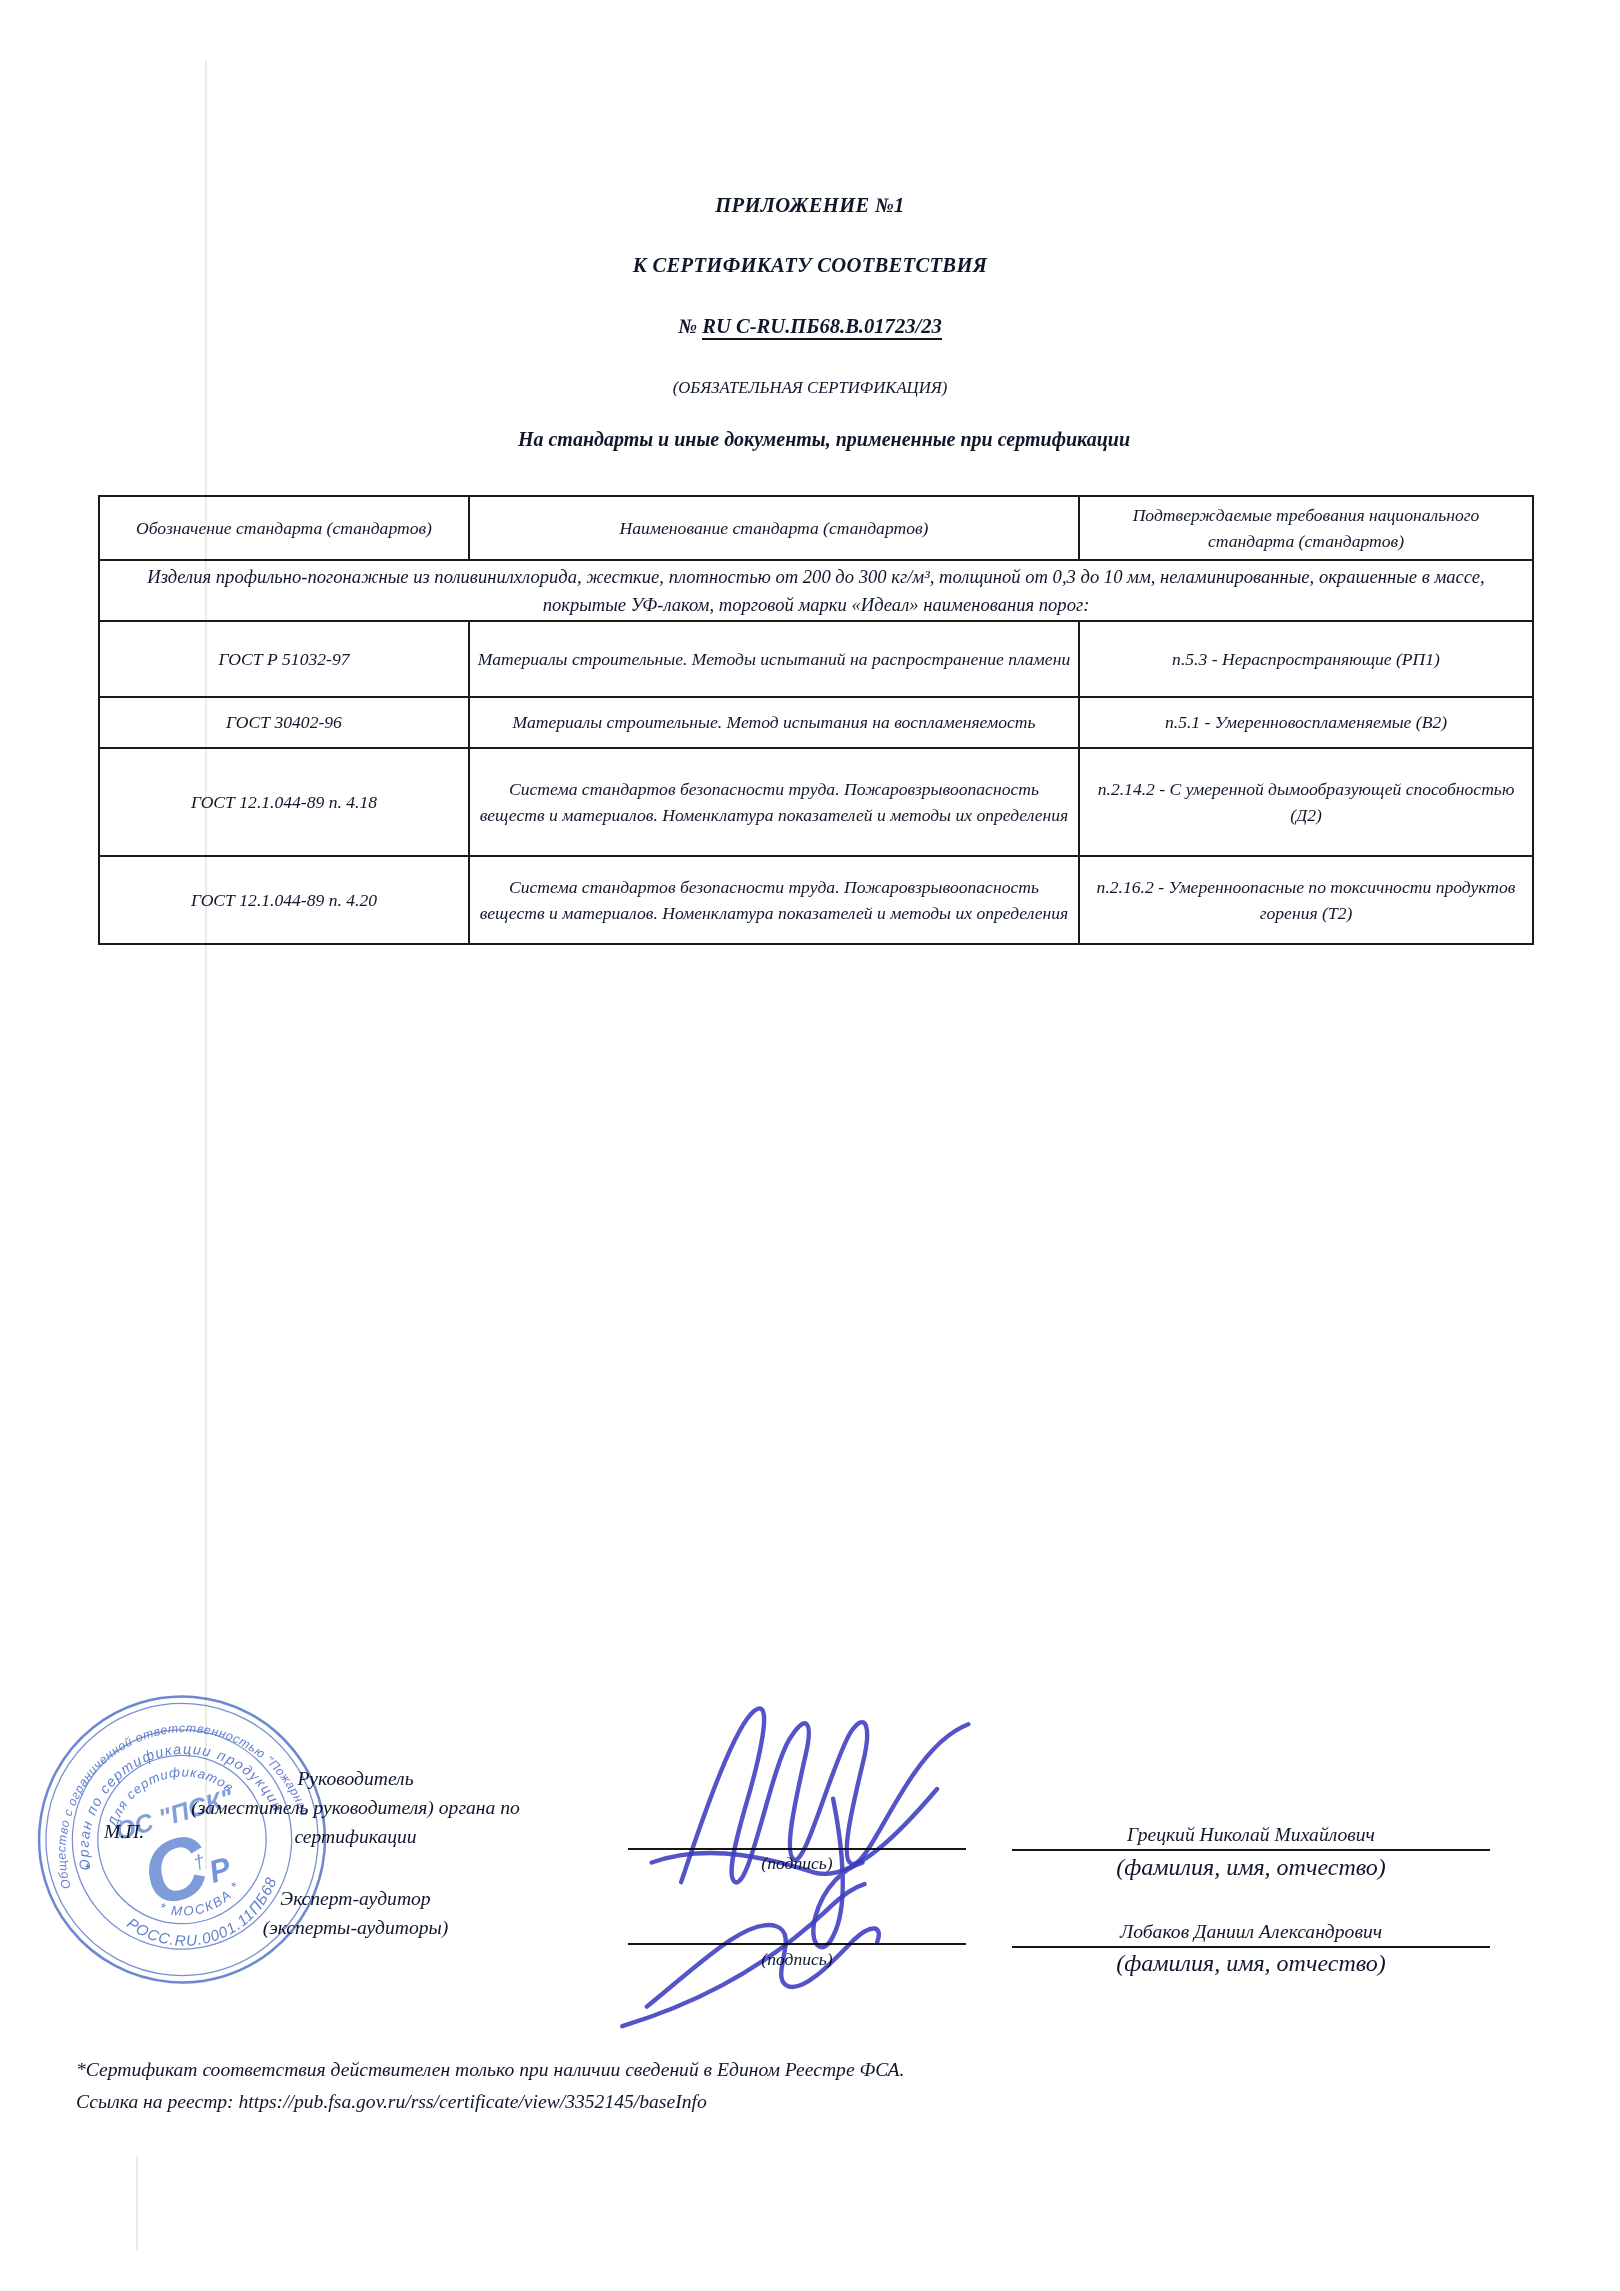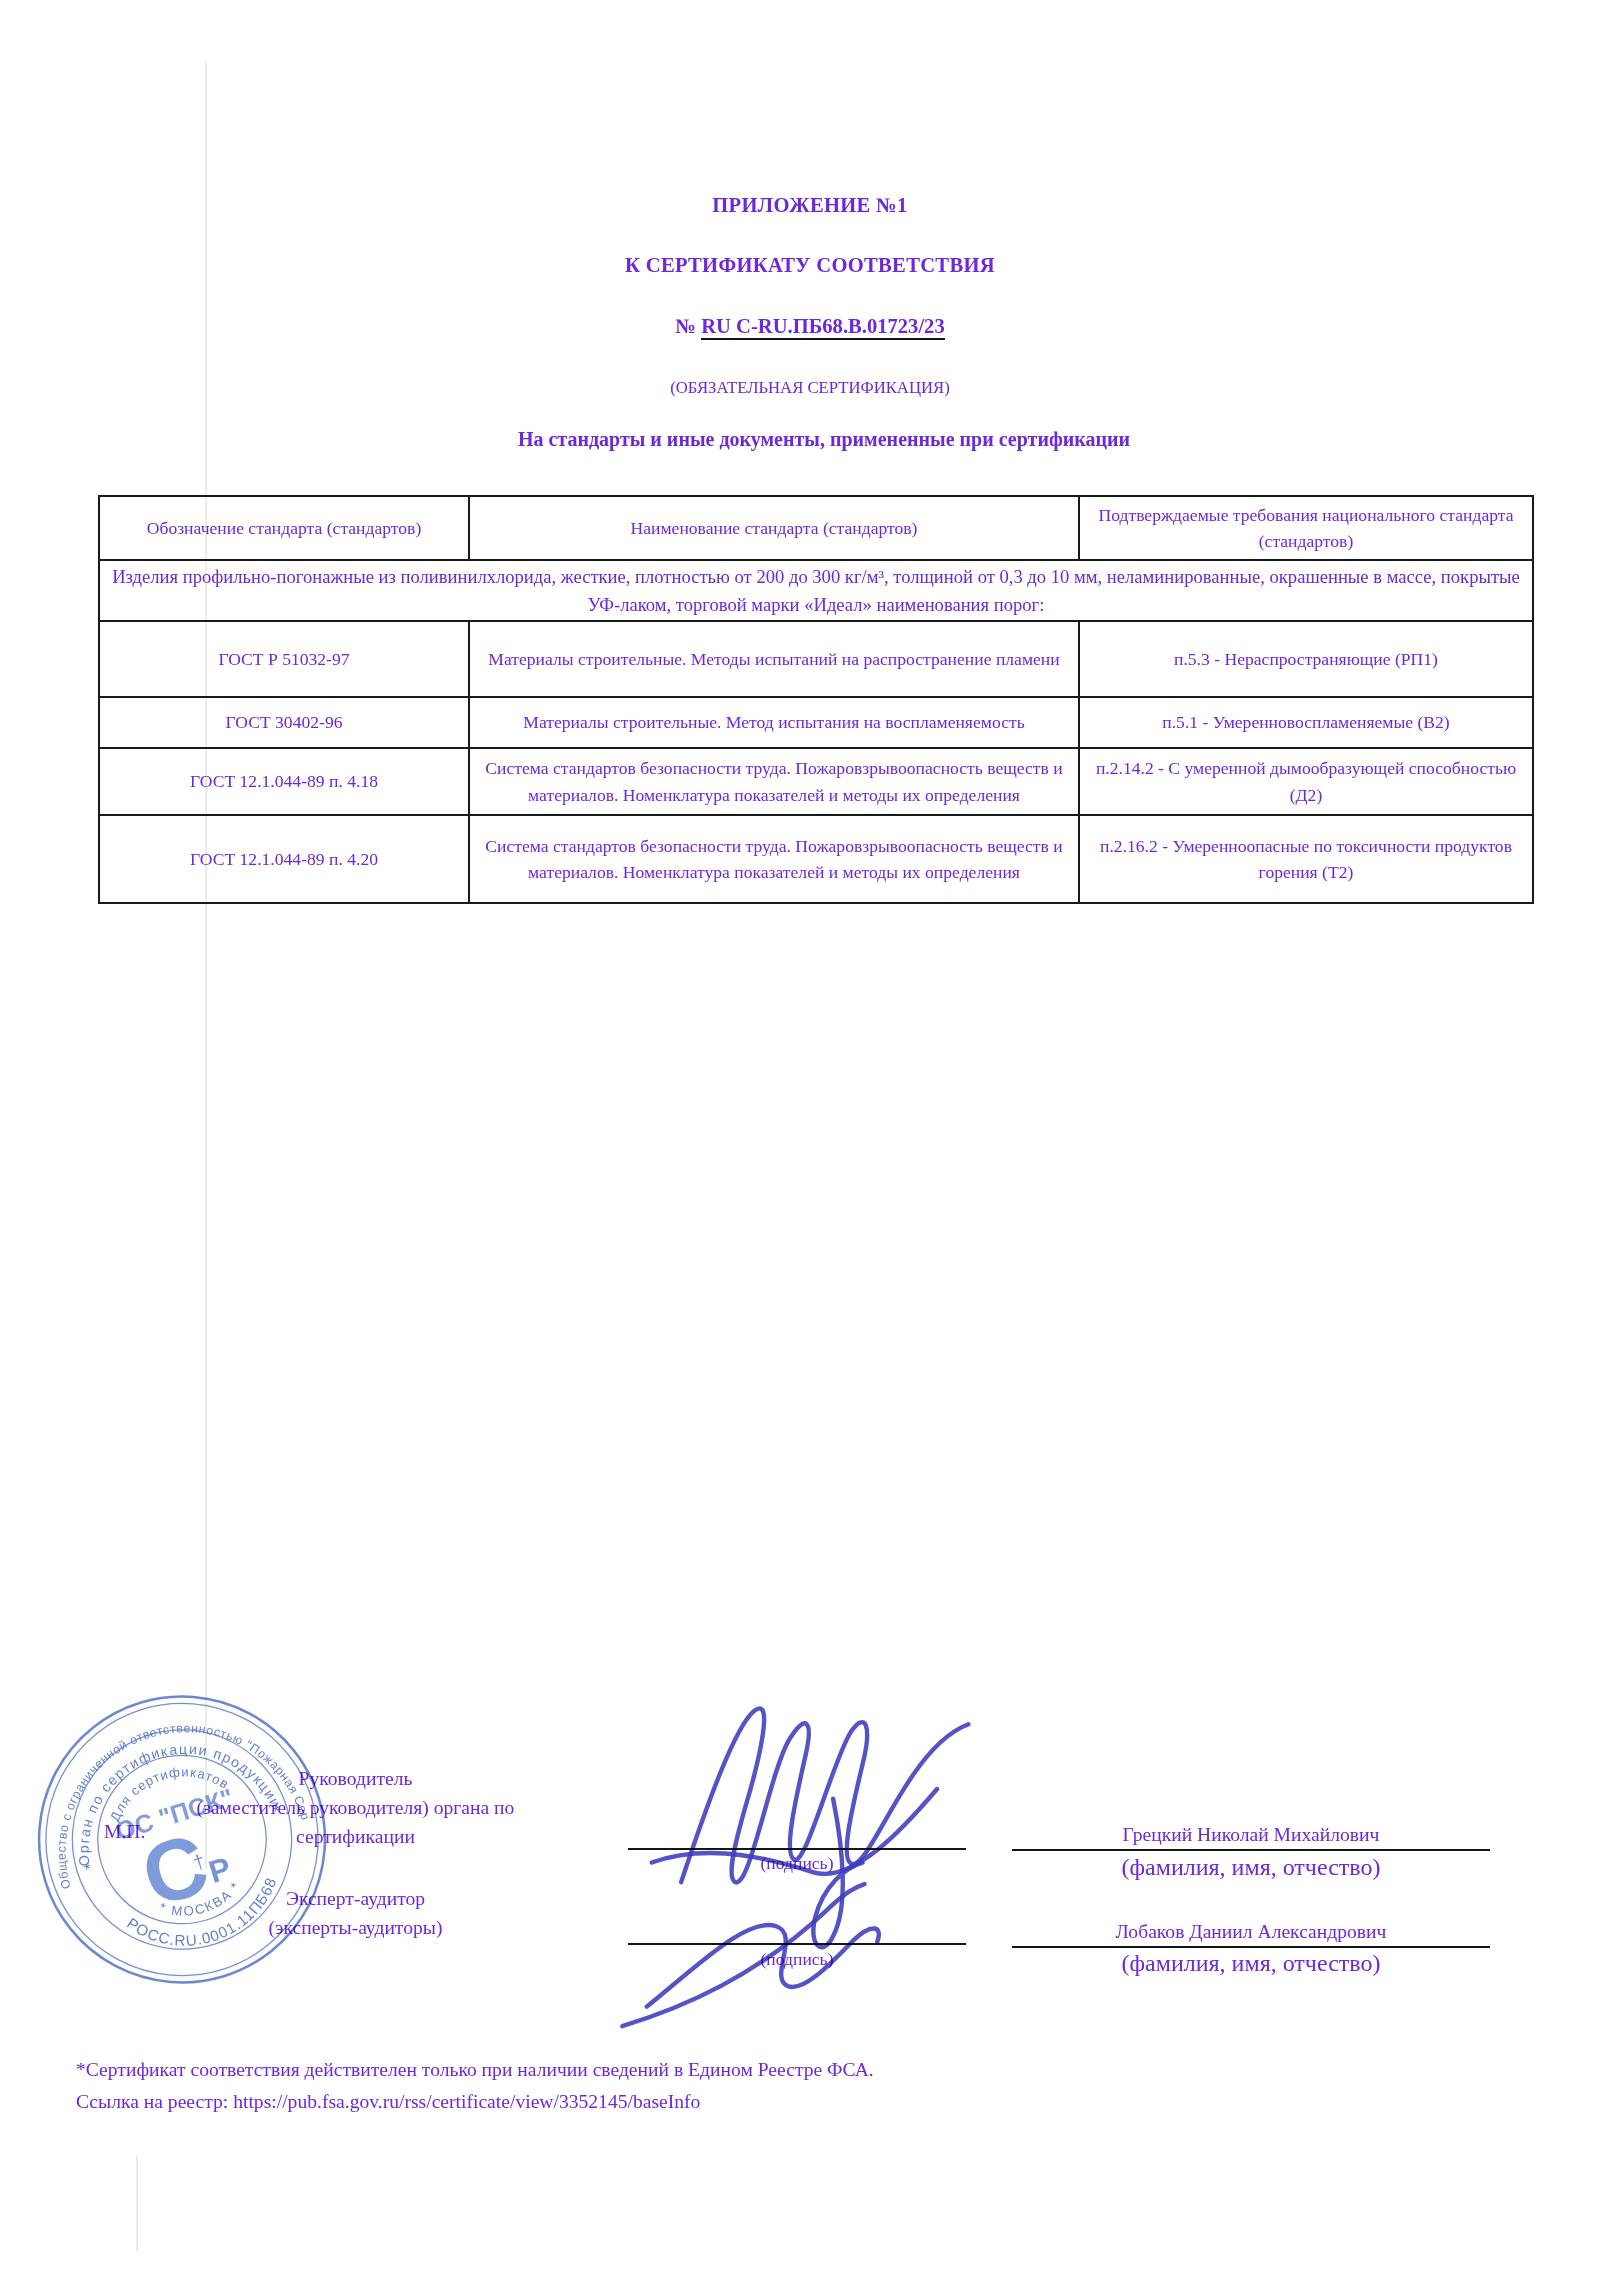--- a/index.html
+++ b/index.html
@@ -1,40 +1,41 @@
 <!DOCTYPE html>
 <html><head>
 <meta charset="utf-8">
 <style>
   html,body{margin:0;padding:0;background:#888;}
   .page{
     position:relative;width:1620px;height:2292px;background:#ffffff;
-    font-family:"Liberation Serif","DejaVu Serif",serif;color:#6d28d9;
+    font-family:"Liberation Serif","DejaVu Serif",serif;color:#0f172a;
     overflow:hidden;
+    font-style:italic;
   }
   .fold{position:absolute;background:#ebebe8;width:2px;}
   .fold1{left:205px;top:61px;height:1808px;}
   .fold2{left:136px;top:2156px;height:95px;}
   .h-center{position:absolute;left:0;right:0;text-align:center;}
   .title1{top:194px;font-size:20.6px;font-weight:bold;letter-spacing:0.3px;}
   .title2{top:254px;font-size:20.6px;font-weight:bold;letter-spacing:0.3px;}
   .certnum{top:315px;font-size:20.6px;font-weight:bold;}
   .certnum .ul{border-bottom:2px solid #151515;padding-bottom:1px;}
   .certtype{top:378px;font-size:16.7px;}
   .subtitle{top:428px;font-size:20px;font-weight:bold;margin-left:28px;}
   table.std{
     position:absolute;left:98px;top:495px;width:1434px;
     border-collapse:collapse;table-layout:fixed;
   }
   table.std th,table.std td{
     border:2px solid #1a1a1a;font-size:17.6px;font-weight:normal;
     text-align:center;vertical-align:middle;padding:1px 7.8px;line-height:26.5px;
   }
   tr.r-head{height:64px;} tr.r-span{height:61px;}
-  tr.r1{height:76px;} tr.r2{height:51px;} tr.r3{height:67px;} tr.r4{height:88px;}
+  tr.r1{height:76px;} tr.r2{height:51px;} tr.r3{height:108px;} tr.r4{height:88px;}
   tr.r-span td{line-height:28px;font-size:18.6px;padding:1px 3.9px;}
   .abs{position:absolute;}
   .roleblock{left:184px;width:343px;text-align:center;font-size:19.6px;line-height:29px;}
   .role1{top:1764px;} .role2{top:1884px;}
   .mp{left:104px;top:1821px;font-size:19.6px;}
   .sigline{left:628px;width:338px;border-top:2px solid #161616;height:0;}
   .siglineA{top:1848px;} .siglineB{top:1943px;}
   .sigcap{left:628px;width:338px;text-align:center;font-size:17.6px;}
   .sigcapA{top:1853px;} .sigcapB{top:1949px;}
   .namebox{left:1012px;width:478px;border-bottom:2px solid #161616;

